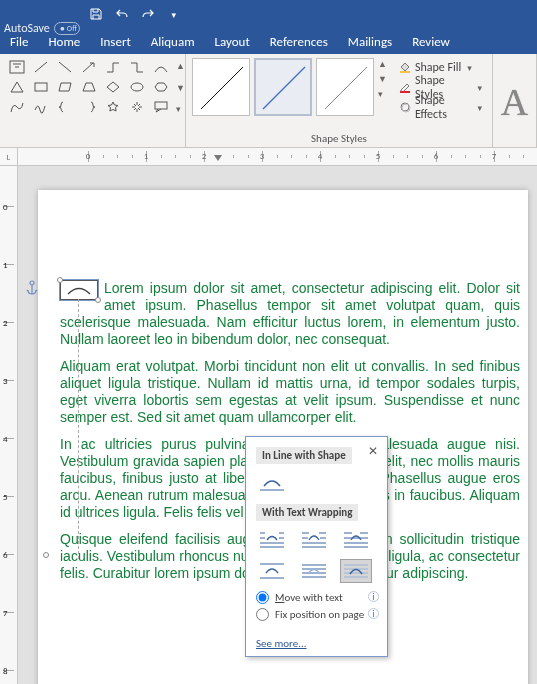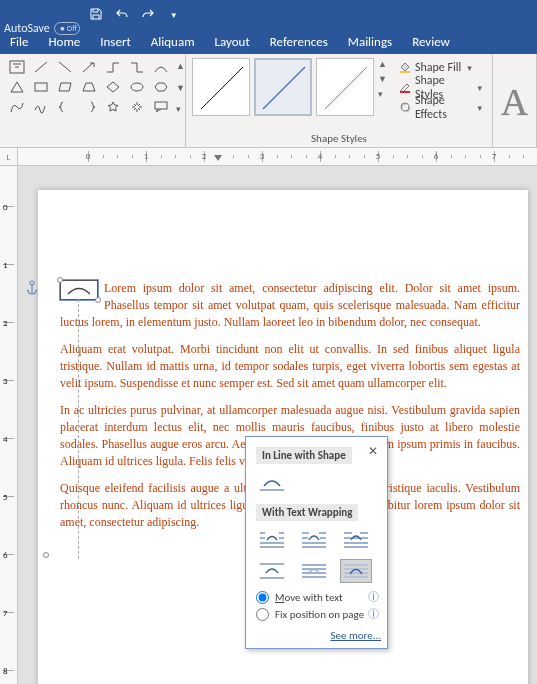--- a/index.html
+++ b/index.html
@@ -98,21 +98,21 @@
   .vruler .tick{position:absolute; left:3px; right:3px; border-top:1px solid #aaa;}
   .vruler .num{position:absolute; left:3px; transform:translateY(-50%); font-size:9px;}
   .corner-box{position:absolute;left:0;top:0;width:18px;height:18px;background:#f7f7f7;border-right:1px solid var(--border-grey);border-bottom:1px solid var(--border-grey);display:flex;align-items:center;justify-content:center;font-size:8px;color:#666;}
   
   .page{
     position:absolute; top:42px; left:38px; width:490px; height:560px; background:#fff;
     box-shadow:0 0 6px rgba(0,0,0,.25);
     padding:90px 0 0 22px; 
   }
   .doc-text{
-    font-family:Liberation Serif, serif; font-size:12px; line-height:17px; color:#c2410c;
+    font-family:Liberation Sans, sans-serif; font-size:14px; line-height:17px; color:#15803d;
     text-align:justify; width:460px; position:relative;
   }
   .doc-text p{margin:0 0 10px 0;}
   
   .anchor-icon{position:absolute; left:-35px; top:0; color:#7a97c6;}
   .shape-inline{
     float:left; width:38px; height:20px; margin:0 6px 2px 0; border:1px solid #555;
     display:flex; align-items:center; justify-content:center; background:#fff;
     position:relative;
   }
@@ -140,21 +140,21 @@
   .lp-row{display:flex; gap:10px; margin-bottom:8px;}
   .lp-opt{
     width:32px; height:24px; display:flex; align-items:center; justify-content:center;
     border:1px solid transparent;
   }
   .lp-opt.selected{background:#d6d6d6; border:1px solid #a0a0a0;}
   .lp-opt svg{display:block;}
   .lp-radio-row{display:flex; align-items:center; gap:6px; margin:4px 0 2px 0; color:#444;position:relative;}
   .lp-radio-row input{margin:0;}
   .lp-radio-row .info{position:absolute; right:2px; top:0; color:#4a7bbf; font-size:10px; border:1px solid #b8c8e4; border-radius:50%; width:11px; height:11px; line-height:10px; text-align:center;}
-  .lp-link{text-align:right; color:#2b579a; text-decoration:underline; font-size:11px; margin-top:8px; cursor:pointer;}
+  .lp-link{text-align:left; color:#2b579a; text-decoration:underline; font-size:11px; margin-top:16px; cursor:pointer;}
   .mn{text-decoration:underline; text-underline-offset:1px;}
 </style>
 </head>
 <body>
 
 <div class="titlebar">
   <div class="autosave-wrap">
     <span class="autosave-label">AutoSave</span>
     <span class="autosave-toggle">●<span style="margin-left:2px">Off</span></span>
   </div>

